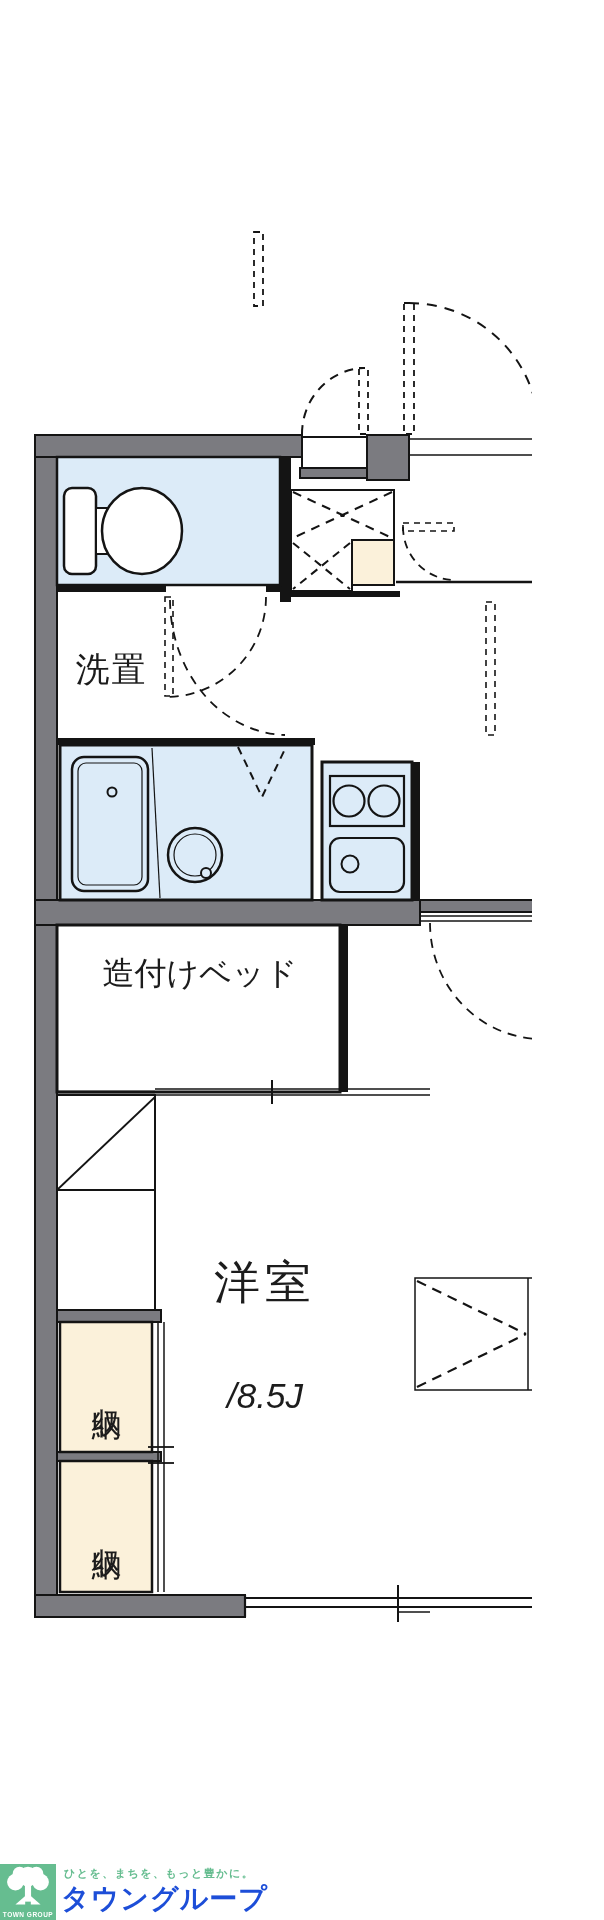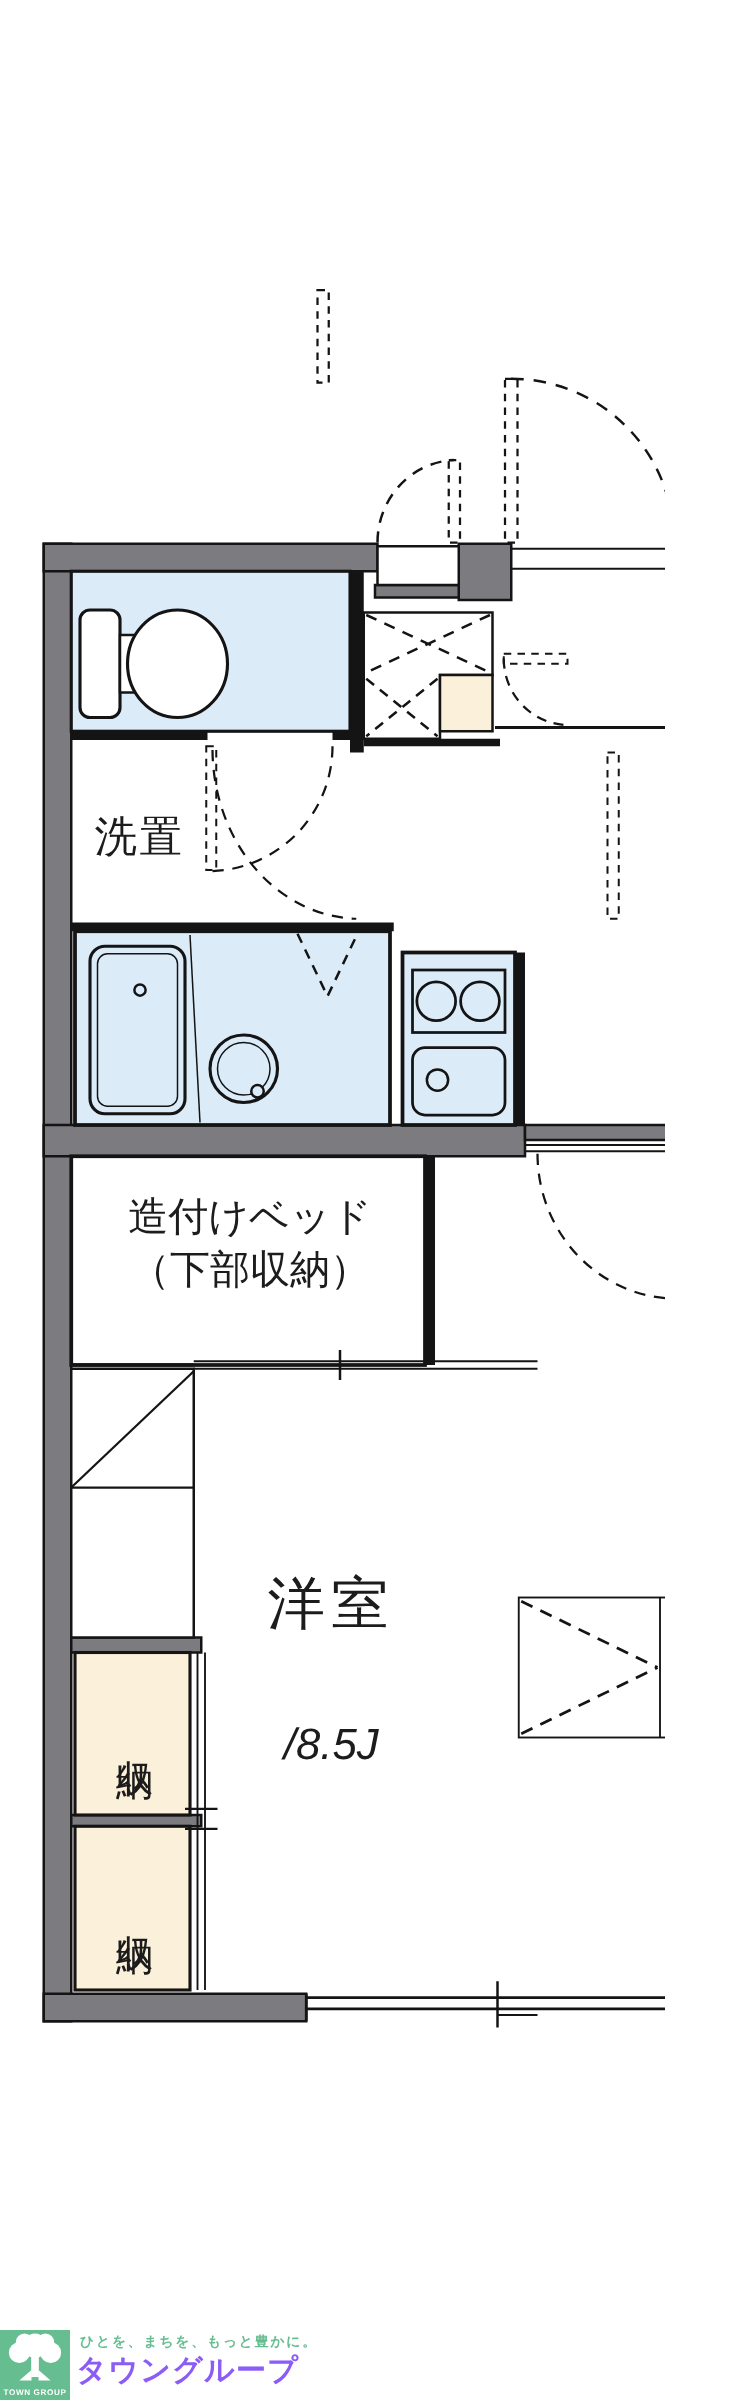--- a/index.html
+++ b/index.html
@@ -13,21 +13,21 @@
   .room-name{left:110px;top:1252px;width:310px;font-size:46px;letter-spacing:5px;text-align:center;}
   .area{left:110px;top:1328px;width:310px;font-size:35px;text-align:center;}
   .area sup{font-size:19px;}
   .tatami{left:110px;top:1376px;width:310px;font-size:35px;text-align:center;font-style:italic;}
   .closet{width:92px;font-size:30px;letter-spacing:3px;writing-mode:vertical-rl;text-orientation:upright;}
   .closet1{left:60px;top:1322px;height:130px;}
   .closet2{left:60px;top:1461px;height:131px;}
   .logo-box{position:absolute;left:0;top:1864px;width:56px;height:56px;background:#66bd90;}
   .logo-caption{position:absolute;left:0;bottom:2px;width:56px;text-align:center;color:#ffffff;font-size:6.5px;font-weight:bold;letter-spacing:.5px;}
   .tagline{position:absolute;left:64px;top:1866px;font-size:11px;color:#66bd90;letter-spacing:1.5px;font-weight:bold;}
-  .brand{position:absolute;left:61px;top:1880px;font-size:24px;color:#8b5cf6;font-weight:bold;letter-spacing:1px;}
+  .brand{position:absolute;left:61px;top:1880px;font-size:28px;color:#1d4ed8;font-weight:bold;letter-spacing:1px;}
 </style>
 </head>
 <body>
 
 <div class="stage">
 
 <svg width="604" height="1920" viewBox="0 0 604 1920">
 
   <g fill="#7b7b80" stroke="#141414" stroke-width="2">
     <rect x="35" y="435" width="22" height="1182"></rect>
@@ -135,21 +135,20 @@
   <g>
     <rect x="415" y="1278" width="130" height="112" fill="#ffffff" stroke="#141414" stroke-width="1.5"></rect>
     <line x1="528" y1="1278" x2="528" y2="1390" stroke="#141414" stroke-width="1.5"></line>
     <path d="M417,1281 L526,1334 M417,1387 L526,1334" fill="none" stroke="#141414" stroke-width="2.2" stroke-dasharray="10 7"></path>
   </g>
 </svg>
 
 <div class="lbl washer center">洗置</div>
 <div class="lbl bed">
   <div>造付けベッド</div>
-  <div>（下部収納）</div>
 </div>
 <div class="lbl room-name">洋室</div>
 <div class="lbl tatami">/8.5J</div>
 <div class="lbl closet closet1 center">収納</div>
 <div class="lbl closet closet2 center">収納</div>
 
 <div class="logo-box">
   <svg width="56" height="46" viewBox="0 0 40 33">
     <g fill="#ffffff">
       <circle cx="20" cy="9" r="7"></circle>

